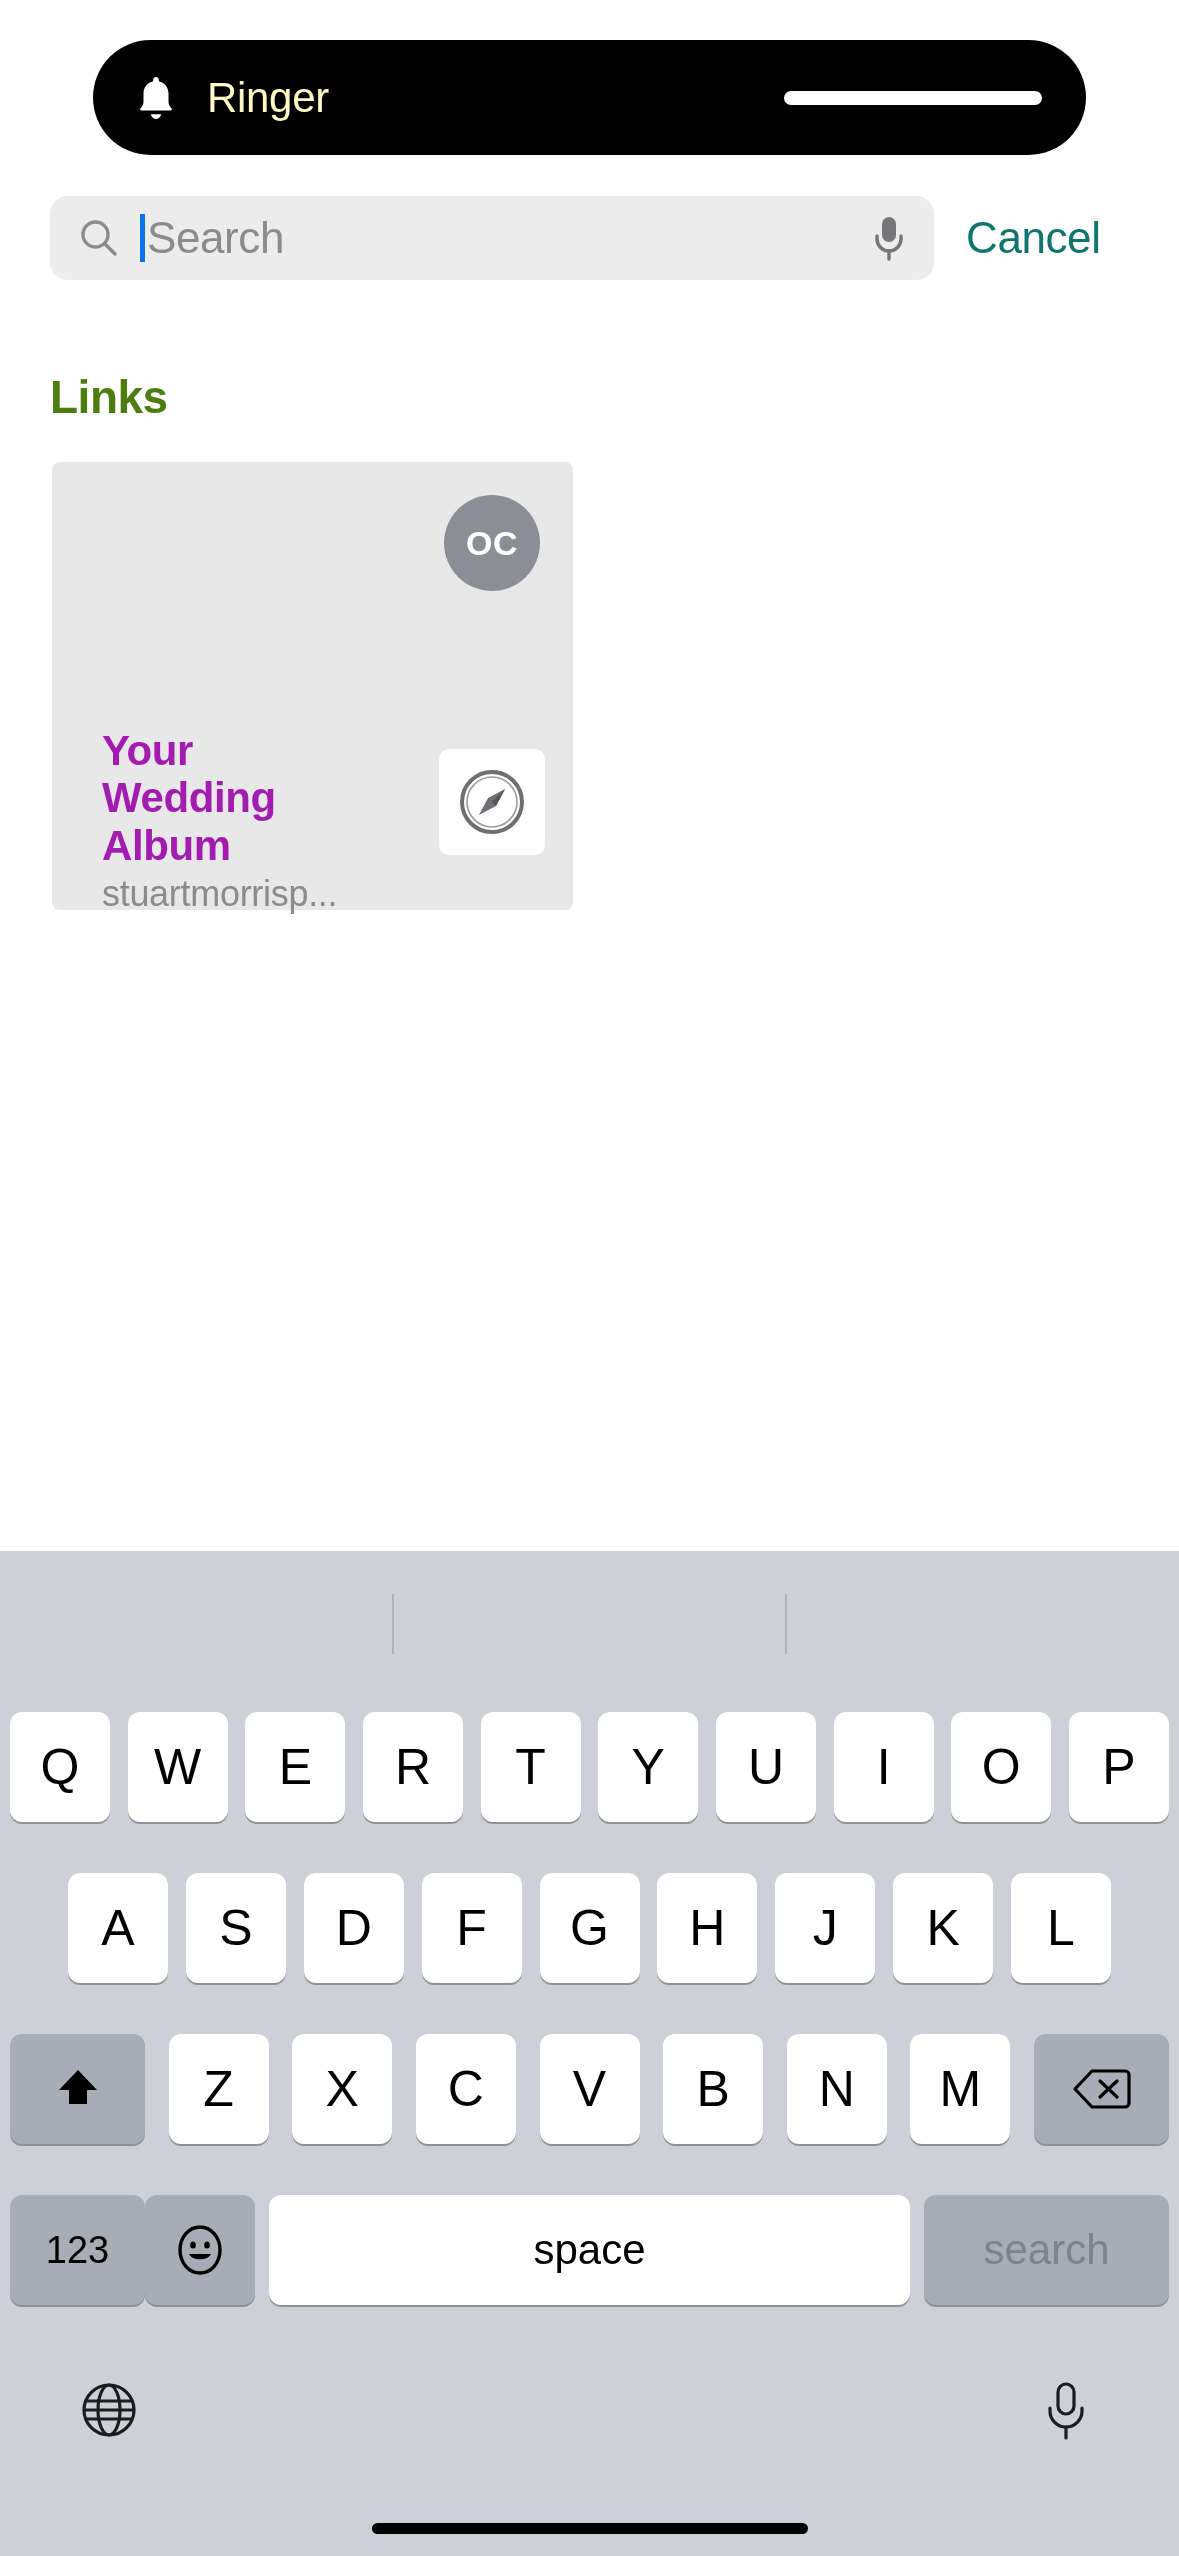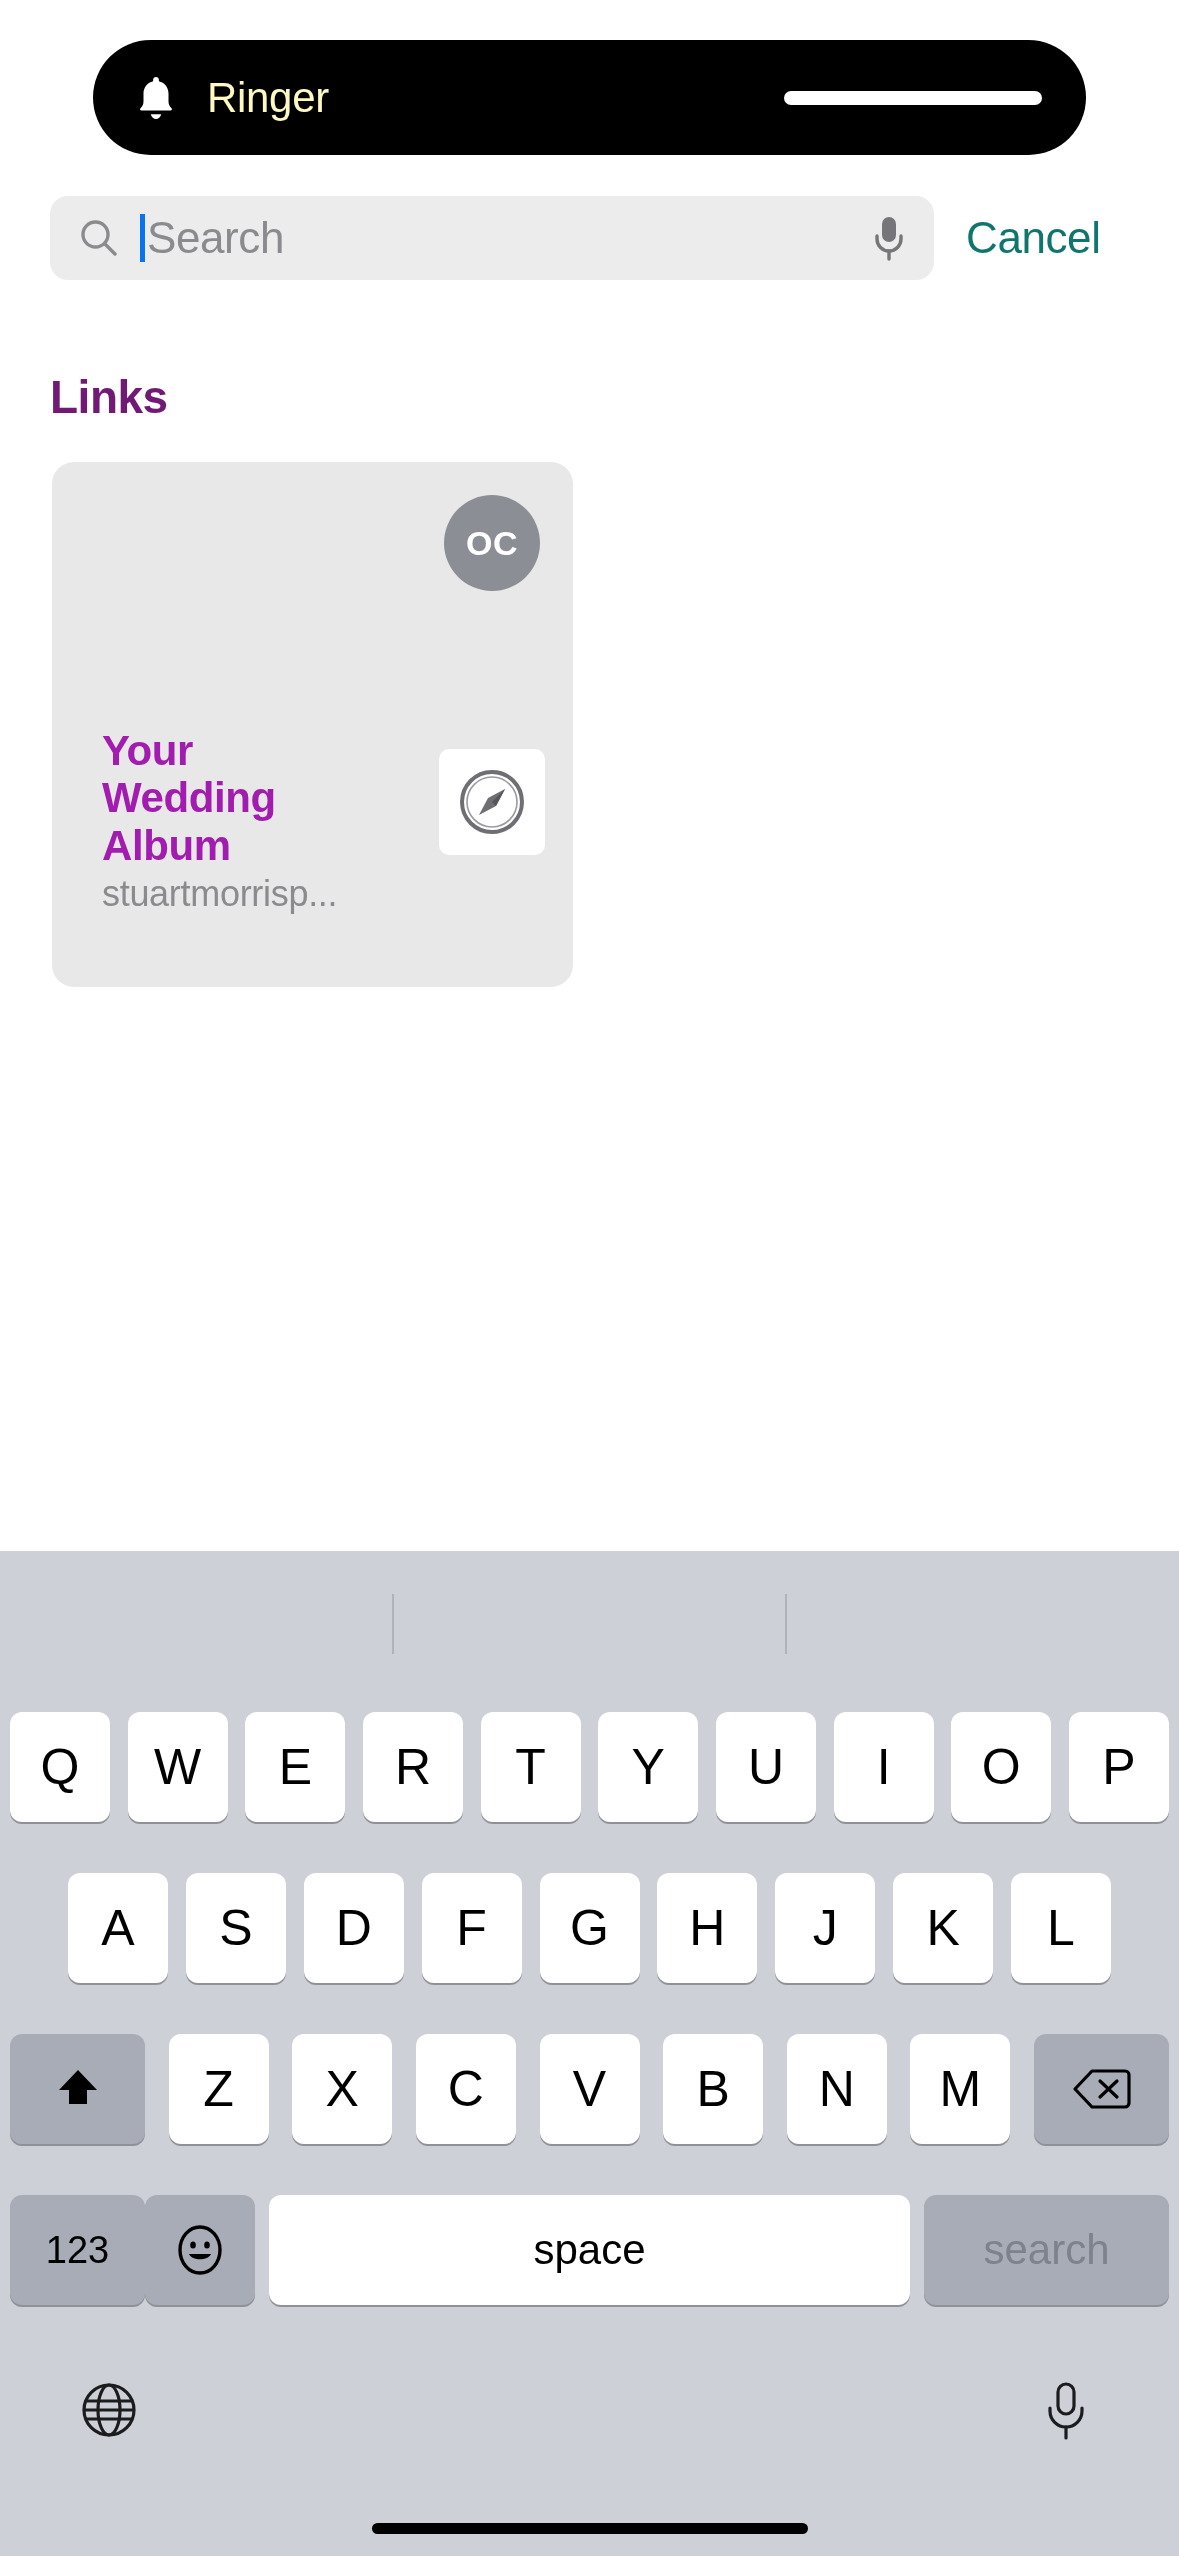--- a/index.html
+++ b/index.html
@@ -80,30 +80,30 @@
     white-space:nowrap;
     flex:0 0 auto;
   }
 
   
   #links-heading{
     position:absolute;
     left:50px; top:370px;
     font-size:46px;
     font-weight:700;
-    color:#701a75;
+    color:#4d7c0f;
     letter-spacing:-0.5px;
   }
 
   #link-card{
     position:absolute;
     left:52px; top:462px;
-    width:521px; height:525px;
+    width:521px; height:448px;
     background:#e8e8e8;
-    border-radius:22px;
+    border-radius:8px;
   }
   #avatar{
     position:absolute;
     right:33px; top:33px;
     width:96px; height:96px;
     border-radius:50%;
     background:#8c8e96;
     color:#ffffff;
     font-size:34px;
     font-weight:600;

